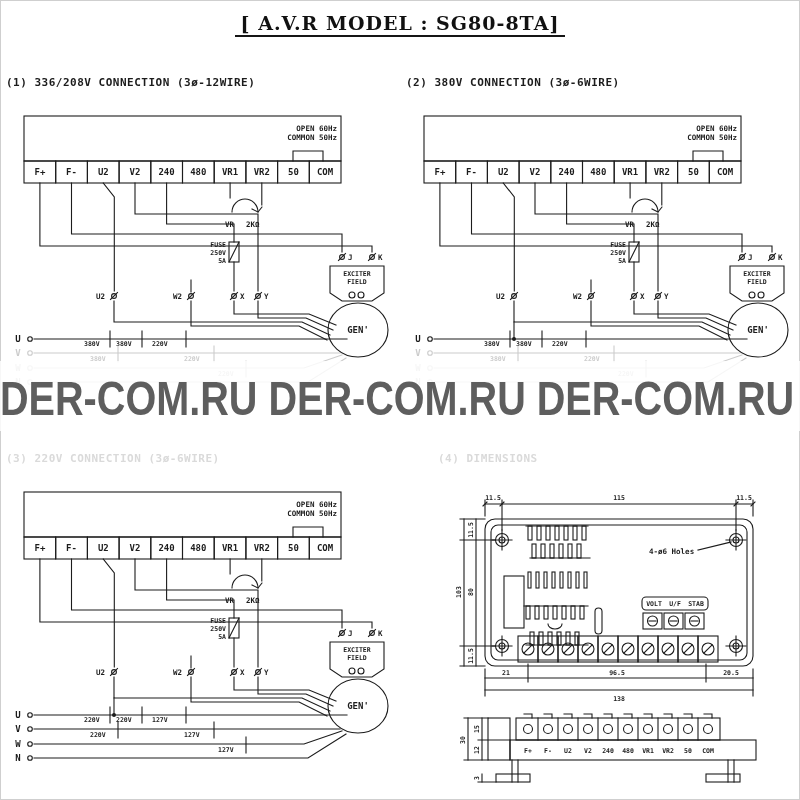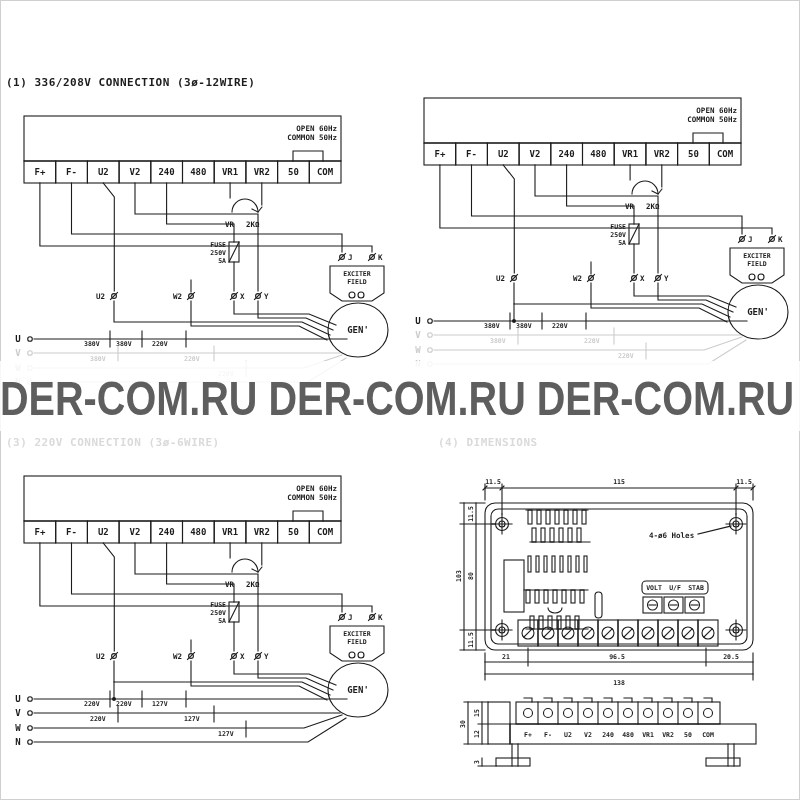--- a/index.html
+++ b/index.html
@@ -5,40 +5,43 @@
   html,body{margin:0;padding:0;background:#e8e8e8;}
   .page{position:relative;width:800px;height:800px;background:#fff;margin:0 auto;
         box-shadow:inset 0 0 0 1px #cfcfcf;overflow:hidden;
         font-family:"DejaVu Sans Mono",monospace;}
   .title-wrap{position:absolute;top:12px;left:0;width:800px;text-align:center;}
   .title{display:inline-block;font:bold 19px "DejaVu Serif",serif;color:#111;
          border-bottom:2px solid #151515;padding:0 6px 1px;letter-spacing:1px;}
   .quad{position:absolute;}
   .qhead{height:17px;font:bold 11px "DejaVu Sans Mono",monospace;color:#1c1c1c;
          letter-spacing:.5px;margin-bottom:1px;white-space:nowrap;}
-  .faded-head .qhead{color:#dadada;}
+  .faded-head .qhead{color:#dadada;margin-top:16px;}
   svg{display:block;}
   .ln{stroke:#1c1c1c;fill:none;stroke-width:1.1;stroke-linecap:square;stroke-linejoin:miter;}
   text{fill:#1c1c1c;stroke:none;font-family:"DejaVu Sans Mono",monospace;font-weight:bold;}
   .t6{font-size:6.5px;}.t7{font-size:7.5px;}.t8{font-size:9px;}
   .mid{text-anchor:middle;}.end{text-anchor:end;}
   .lower-faded .fd{stroke:#cccccc;}
   .lower-faded text.fd{fill:#cccccc;stroke:none;}
   .no-dot .jd{display:none;}
   .wm-band{position:absolute;left:0;top:361px;width:800px;height:70px;
            background:rgba(255,255,255,.82);z-index:4;}
   .wm-text{position:absolute;left:0;top:371px;width:970px;z-index:5;
            font:bold 48px "Liberation Sans",sans-serif;color:#5e5e5e;
            white-space:nowrap;transform:scaleX(.825);transform-origin:0 0;}
 </style>
 </head>
 <body>
 
 <div class="page">
 
+  <div class="title-wrap">
+    <span class="title">[ A.V.R MODEL : SG80-8TA]</span>
+  </div>
 
   <div class="quad lower-faded no-dot" style="left:6px;top:76px;">
     <div class="qhead">(1) 336/208V CONNECTION (3ø-12WIRE)</div>
 
 <svg width="395" height="292" viewBox="0 0 395 292">
 
   <g>
     <rect class="ln" x="18" y="22" width="317" height="45"></rect>
     <text class="t7 end" x="331" y="37">OPEN 60Hz</text>
     <text class="t7 end" x="331" y="46">COMMON 50Hz</text>
@@ -171,20 +174,21 @@
   </g>
 
   <g>
     <ellipse class="ln" cx="352" cy="236" rx="30" ry="27" fill="#fff"></ellipse>
     <text class="t8 mid" x="352" y="239">GEN'</text>
   </g>
 </svg>
 </div>
 
   <div class="quad lower-faded" style="left:406px;top:76px;">
+    <div class="qhead">(2) 380V CONNECTION (3ø-6WIRE)</div>
 
 <svg width="395" height="292" viewBox="0 0 395 292">
 
   <g>
     <rect class="ln" x="18" y="22" width="317" height="45"></rect>
     <text class="t7 end" x="331" y="37">OPEN 60Hz</text>
     <text class="t7 end" x="331" y="46">COMMON 50Hz</text>
     <path class="ln" d="M287 67 V57 H317 V67"></path>
   </g>
 

